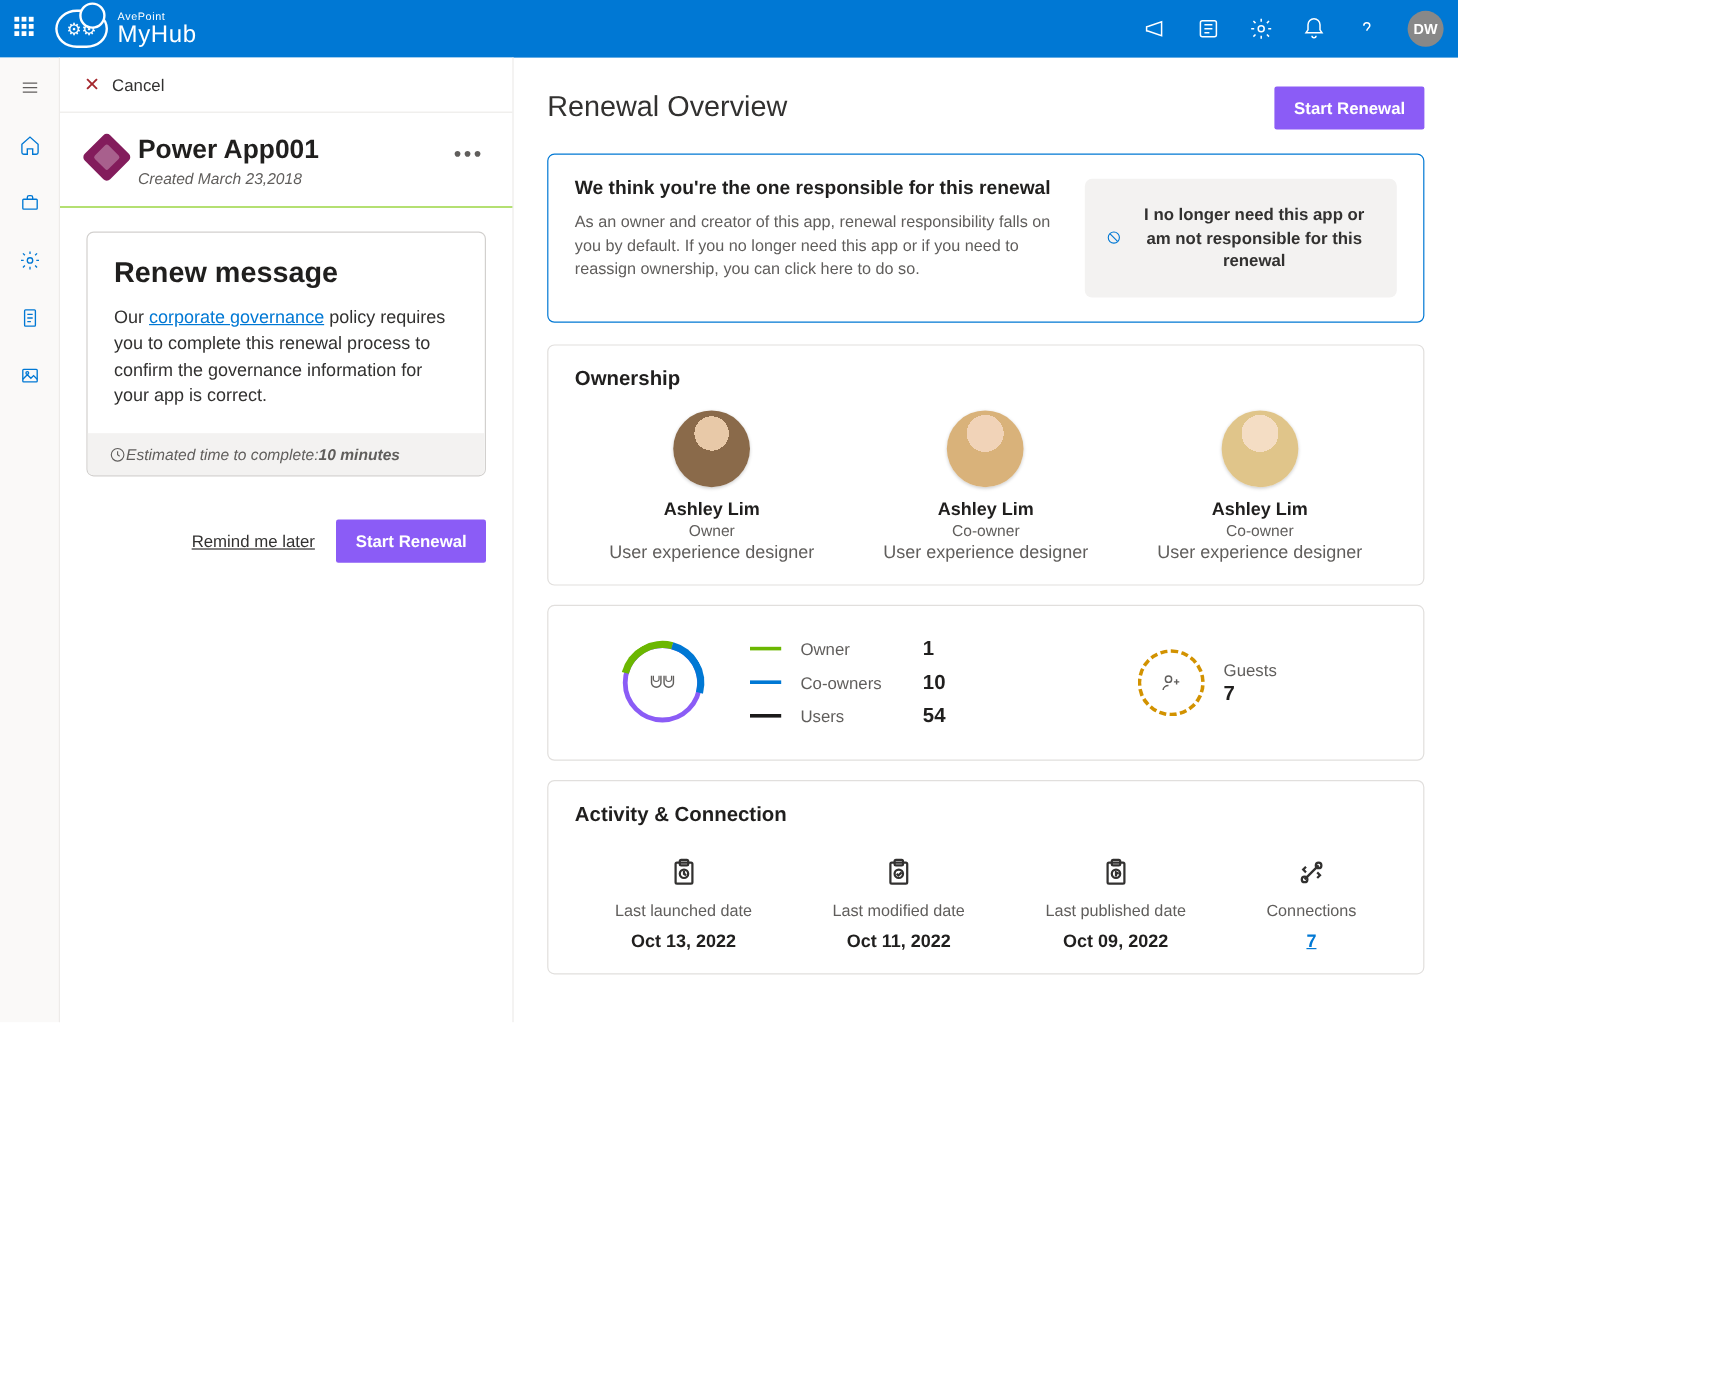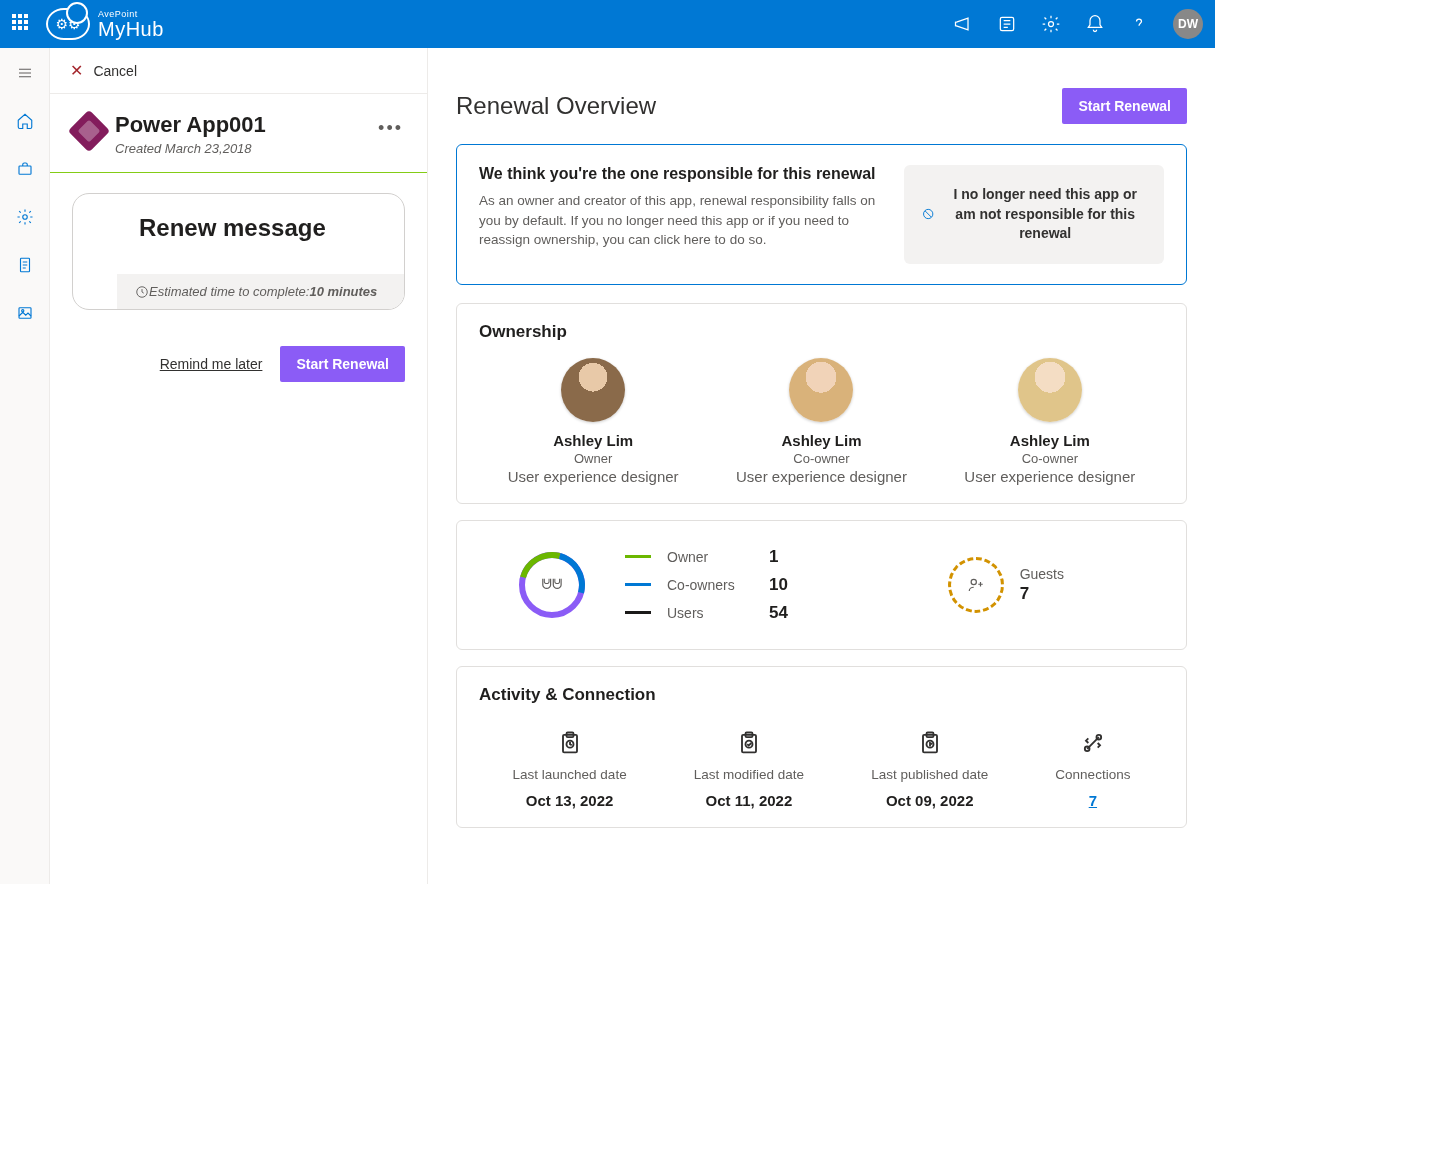--- a/index.html
+++ b/index.html
@@ -38,34 +38,34 @@
 .avatar-badge { width:30px; height:30px; border-radius:50%; background:#888; color:#fff; font-size:12px; font-weight:600; display:flex; align-items:center; justify-content:center; }
 
 .shell { display:flex; }
 .rail {
   width: 50px; border-right: 1px solid #edebe9; background:#faf9f8;
   display:flex; flex-direction:column; align-items:center; padding-top: 6px; gap: 10px;
 }
 .rail-item { width: 38px; height: 38px; display:flex; align-items:center; justify-content:center; stroke:#0078d4; fill:none; stroke-width:1.5; border-radius:4px; }
 .rail .hamburger { stroke:#605e5c; }
 .left-pane { width: 378px; border-right: 1px solid #edebe9; background:#fff; }
-.main-pane { flex:1; padding: 40px 28px; }
+.main-pane { flex:1; padding: 24px 28px; }
 
 .cancel-row { height:46px; display:flex; align-items:center; padding:0 20px; border-bottom:1px solid #edebe9; gap:10px; }
 .close-x { color:#a4262c; font-size:16px; font-weight:300; }
 .cancel-text { font-size:14px; color:#323130; }
 
 .app-header { padding: 18px 24px 16px 24px; display:flex; gap:11px; border-bottom:1px solid #84cc16; }
 .app-icon { width:30px; height:30px; background:#831c5c; transform:rotate(45deg); border-radius:4px; position:relative; flex-shrink:0; margin-top:4px; }
 .app-icon::after { content:""; position:absolute; inset:7px; background:#fff; border-radius:2px; opacity:.3; }
 .app-title { font-size:22px; font-weight:600; color:#201f1e; }
 .app-sub { font-size:13px; color:#605e5c; font-style:italic; margin-top:3px; }
 .app-more { margin-left:auto; font-size:18px; letter-spacing:2px; color:#605e5c; padding-top:6px; }
 
-.renew-card { margin: 20px 22px; border:1px solid #d2d0ce; border-radius:17px; overflow:hidden;padding-left:44px; }
+.renew-card { margin: 20px 22px; border:1px solid #d2d0ce; border-radius:6px; overflow:hidden; }
 .renew-body { padding: 20px 22px; }
 .renew-title { font-size:24px; font-weight:700; margin-bottom:12px; color:#201f1e; }
 .renew-text { font-size:15px; color:#323130; line-height:1.45; }
 .renew-text a { color:#0078d4; text-decoration:underline; }
 .renew-footer { background:#f3f2f1; padding: 10px 18px; display:flex; align-items:center; gap:0; font-size:13px; font-style:italic; color:#605e5c; }
 .renew-footer .bold { font-weight:600; }
 
 .left-actions { display:flex; justify-content:flex-end; align-items:center; gap:18px; padding: 16px 22px; }
 .link-underline { font-size:14px; color:#323130; text-decoration:underline; }
 .btn-primary { background:#8b5cf6; color:#fff; border:none; padding:10px 16px; font-size:14px; font-weight:600; border-radius:2px; }
@@ -87,21 +87,21 @@
 .owners-row { display:flex; justify-content:space-around; }
 .owner { display:flex; flex-direction:column; align-items:center; }
 .owner-avatar { width:64px; height:64px; border-radius:50%; background: radial-gradient(circle at 50% 30%, #e8c9a8 0 26%, #8a6a4a 26% 100%); margin-bottom:10px; box-shadow: 0 1px 3px rgba(0,0,0,.2); }
 .owner-avatar.f1 { background: radial-gradient(circle at 50% 30%, #f1d3b8 0 28%, #d9b27a 28% 100%); }
 .owner-avatar.f2 { background: radial-gradient(circle at 50% 30%, #f4ddc4 0 28%, #e0c58a 28% 100%); }
 .owner-name { font-size:15px; font-weight:700; color:#201f1e; }
 .owner-role { font-size:13px; color:#605e5c; margin-top:2px; }
 .owner-title { font-size:15px; color:#605e5c; margin-top:2px; }
 
 .stats-row { display:flex; align-items:center; gap:40px; padding: 8px 40px; }
-.donut { width:66px; height:66px; border-radius:50%; border:6px solid #8b5cf6; position:relative; display:flex; align-items:center; justify-content:center; }
+.donut { width:66px; height:66px; border-radius:50%; border:4px solid #8b5cf6; position:relative; display:flex; align-items:center; justify-content:center; }
 .donut::before { content:""; position:absolute; inset:-6px; border:6px solid transparent; border-top-color:#6bb700; border-right-color:#0078d4; border-radius:50%; transform:rotate(-30deg); }
 .donut-icon { font-size:14px; color:#605e5c; }
 .stat-legend { display:flex; flex-direction:column; gap:8px; font-size:14px; }
 .leg-row { display:flex; align-items:center; gap:16px; }
 .leg-row .bar { width:26px; height:3px; }
 .leg-row .lbl { color:#605e5c; width:86px; }
 .leg-row .val { font-size:17px; font-weight:600; color:#201f1e; }
 .guest-block { display:flex; align-items:center; gap:16px; margin-left:auto; margin-right:60px; }
 .guest-ring { width:56px; height:56px; border-radius:50%; border:3px dashed #d29200; display:flex; align-items:center; justify-content:center; color:#605e5c; }
 .guest-text .lbl { font-size:14px; color:#605e5c; }
@@ -221,20 +221,23 @@
       <div>
         <div class="app-title">Power App001</div>
         <div class="app-sub">Created March 23,2018</div>
       </div>
       <div class="app-more">•••</div>
     </div>
 
     <div class="renew-card">
       <div class="renew-body">
         <div class="renew-title">Renew message</div>
+        <p class="renew-text">
+          <span>Our </span><a href="#">corporate governance</a><span> policy requires you to complete this renewal process to confirm the governance information for your app is correct.</span>
+        </p>
       </div>
       <div class="renew-footer">
         <svg viewBox="0 0 24 24" width="14" height="14" stroke="#605e5c" fill="none" stroke-width="1.6">
             <circle cx="12" cy="12" r="9"></circle>
             <path d="M12 7v5l3 2"></path>
           </svg>
         <span>Estimated time to complete:</span>
         <span class="bold">10 minutes</span>
       </div>
     </div>

